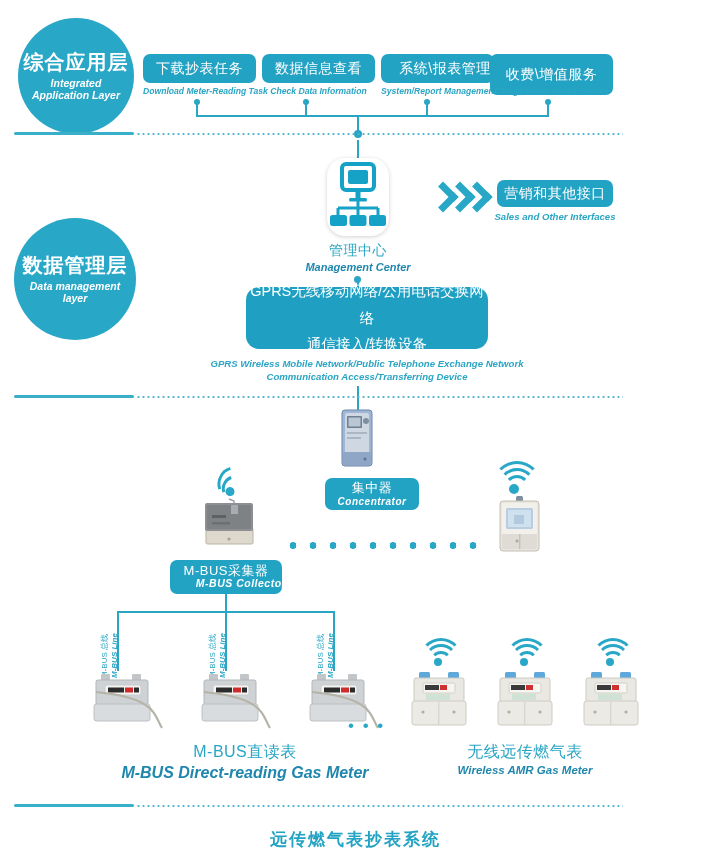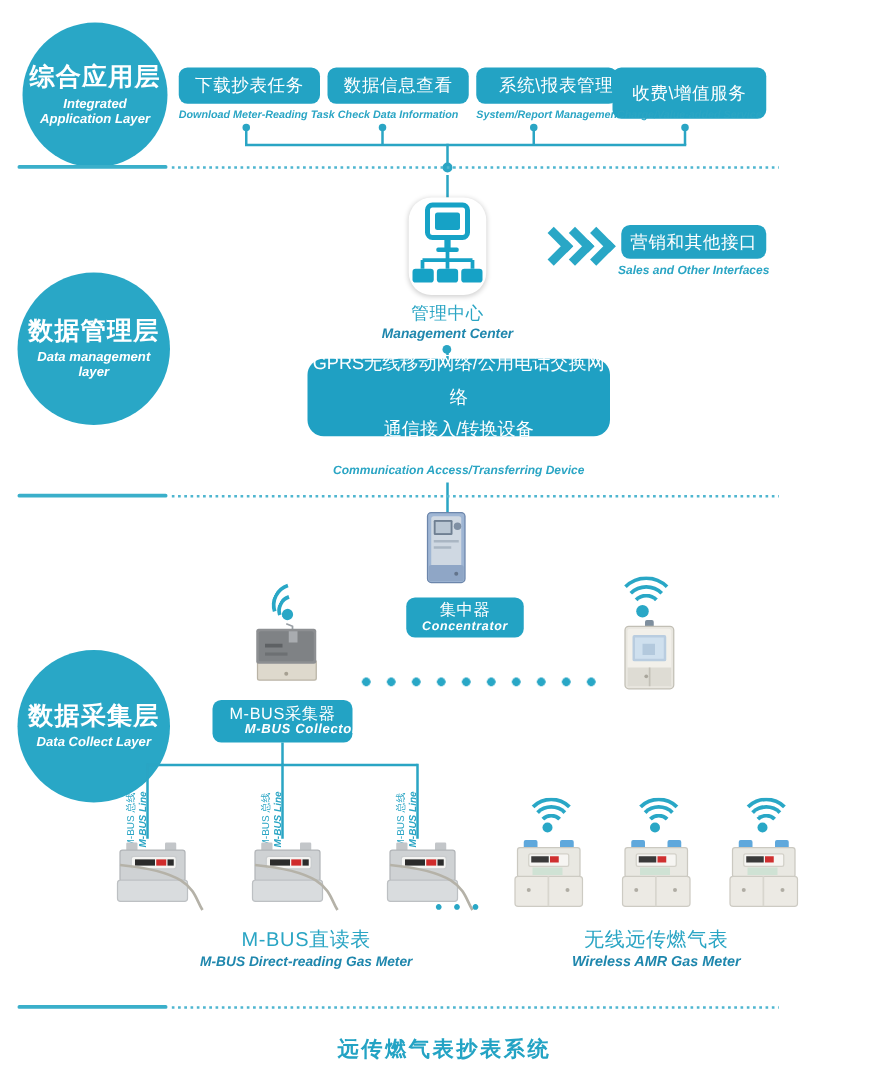--- a/index.html
+++ b/index.html
@@ -220,31 +220,28 @@
   </div>
   <div class="caption-en" style="left:482px;top:211px;width:146px;font-size:9.6px;">Sales and Other Interfaces</div>
 
   <div class="dot abs" style="left:354px;top:276px;width:7px;height:7px;"></div>
   <div class="vline abs" style="left:357px;top:280px;height:8px;"></div>
 
   <div class="netbox abs" style="left:246px;top:287px;width:242px;height:62px;">
     <div>GPRS无线移动网络/公用电话交换网络</div>
     <div>通信接入/转换设备</div>
   </div>
+  <div class="caption-en" style="left:197px;top:358px;width:340px;font-size:9.6px;">GPRS Wireless Mobile Network/Public Telephone Exchange Network</div>
   <div class="caption-en" style="left:197px;top:371px;width:340px;font-size:9.6px;">Communication  Access/Transferring Device</div>
 
   <div class="vline abs" style="left:357px;top:386px;height:14px;"></div>
 
   <div class="sep-solid abs" style="left:14px;top:395px;width:120px;"></div>
   <div class="sep-dots abs" style="left:136px;top:396px;width:487px;"></div>
 
-  <div class="layer-circle abs" style="left:14px;top:520px;width:122px;height:122px;">
-    <span class="cn">数据采集层</span>
-    <span class="en">Data Collect Layer</span>
-  </div>
 
   <div class="vline abs" style="left:357px;top:400px;height:10px;"></div>
   <div class="abs" style="left:340px;top:408px;width:36px;height:62px;">
     <svg width="36" height="62" viewBox="0 0 36 62">
       <rect x="2" y="2" width="30" height="56" rx="3" fill="#9fb6d4" stroke="#6c86ab" stroke-width="1"></rect>
       <rect x="5" y="5" width="24" height="50" rx="2" fill="#cfd8e2"></rect>
       <rect x="7" y="8" width="15" height="12" rx="1" fill="#6f7f92"></rect>
       <rect x="8.5" y="9.5" width="12" height="9" fill="#b9c6d3"></rect>
       <circle cx="26" cy="13" r="3" fill="#7f8fa3"></circle>
       <rect x="7" y="24" width="20" height="2" fill="#aab6c3"></rect>
@@ -356,21 +353,21 @@
       <rect x="16" y="15.5" width="16" height="5" fill="#2b2b2b"></rect>
       <rect x="33" y="15.5" width="8" height="5" fill="#d02b2b"></rect>
       <rect x="42" y="15.5" width="5" height="5" fill="#2b2b2b"></rect>
       <rect x="2" y="32" width="56" height="17" rx="2.5" fill="#d9dcde" stroke="#bdc0c3" stroke-width="1"></rect>
       <path d="M4 20 C 66 26, 62 44, 70 56" fill="none" stroke="#b5b2a8" stroke-width="2.2"></path>
     </svg>
   </div>
 
   <div class="dev-cap" style="left:110px;top:742px;width:270px;">
     <span class="cn" style="font-size:16px;">M-BUS直读表</span>
-    <span class="en" style="font-size:11px;">M-BUS Direct-reading Gas Meter</span>
+    <span class="en" style="font-size:16px;">M-BUS Direct-reading Gas Meter</span>
   </div>
 
   <div class="abs" style="left:348px;top:716px;font-size:17px;color:#29a7c6;letter-spacing:2px;">• • •</div>
 
   <div class="wifi" style="left:422px;top:640px;width:34px;height:28px;">
     <div class="core" style="left:12px;top:18px;width:8px;height:8px;"></div>
     <div class="arc" style="left:8px;top:11px;width:16px;height:16px;"></div>
     <div class="arc" style="left:2px;top:4px;width:28px;height:28px;"></div>
     <div class="arc" style="left:-3px;top:-2px;width:38px;height:38px;"></div>
   </div>

